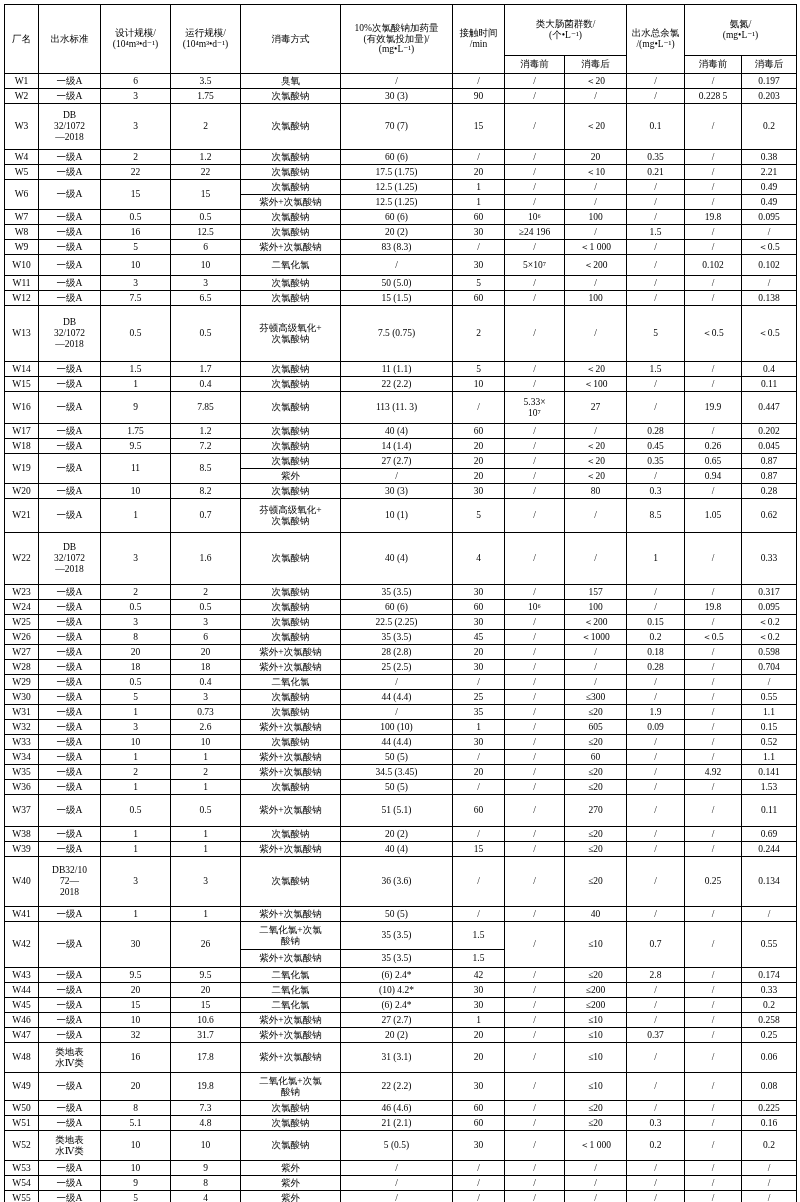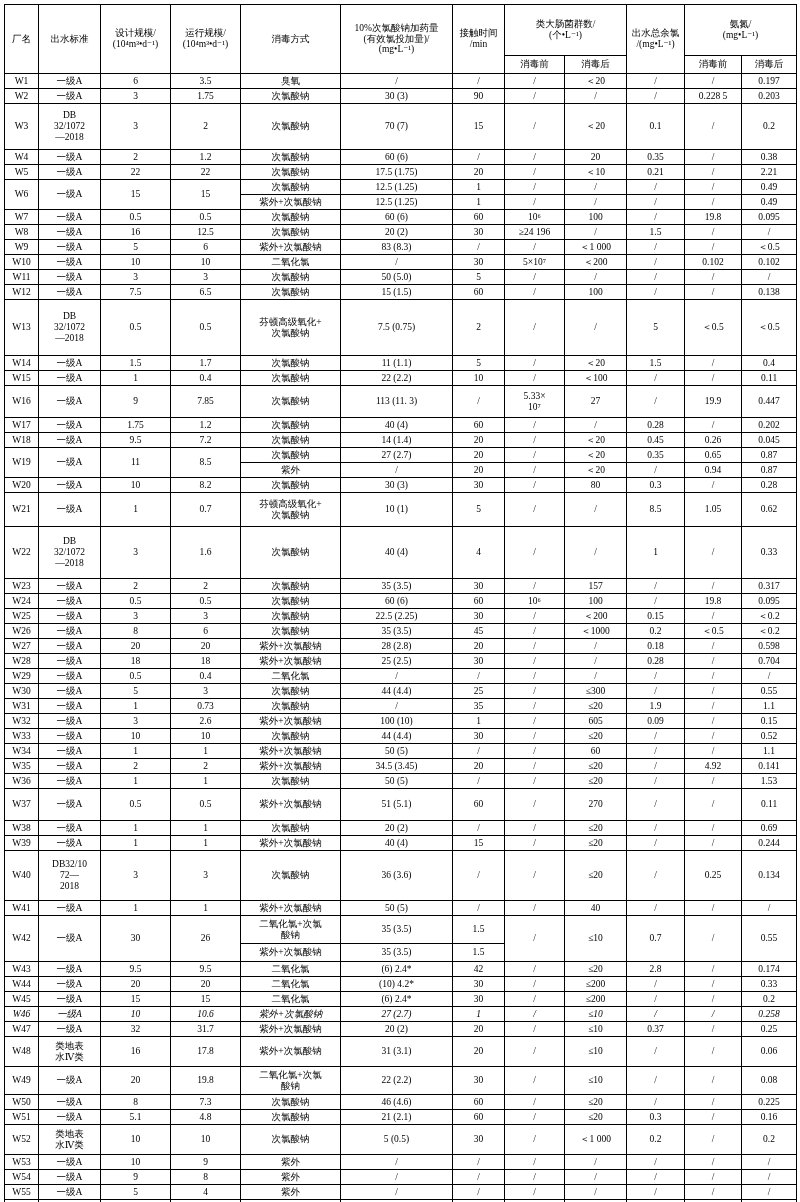--- a/index.html
+++ b/index.html
@@ -243,21 +243,21 @@
           <td>6</td>
           <td>紫外+次氯酸钠</td>
           <td>83 (8.3)</td>
           <td>/</td>
           <td>/</td>
           <td>＜1 000</td>
           <td>/</td>
           <td>/</td>
           <td>＜0.5</td>
         </tr>
-        <tr style="height: 15px;">
+        <tr style="height: 21px;">
           <td class="plant">W10</td>
           <td>一级A</td>
           <td>10</td>
           <td>10</td>
           <td>二氧化氯</td>
           <td>/</td>
           <td>30</td>
           <td>5×10⁷</td>
           <td>＜200</td>
           <td>/</td>
@@ -762,21 +762,21 @@
           <td>15</td>
           <td>二氧化氯</td>
           <td>(6) 2.4*</td>
           <td>30</td>
           <td>/</td>
           <td>≤200</td>
           <td>/</td>
           <td>/</td>
           <td>0.2</td>
         </tr>
-        <tr style="height: 15px; font-style: italic;">
+        <tr style="height: 15px;">
           <td class="plant">W46</td>
           <td>一级A</td>
           <td>10</td>
           <td>10.6</td>
           <td>紫外+次氯酸钠</td>
           <td>27 (2.7)</td>
           <td>1</td>
           <td>/</td>
           <td>≤10</td>
           <td>/</td>

